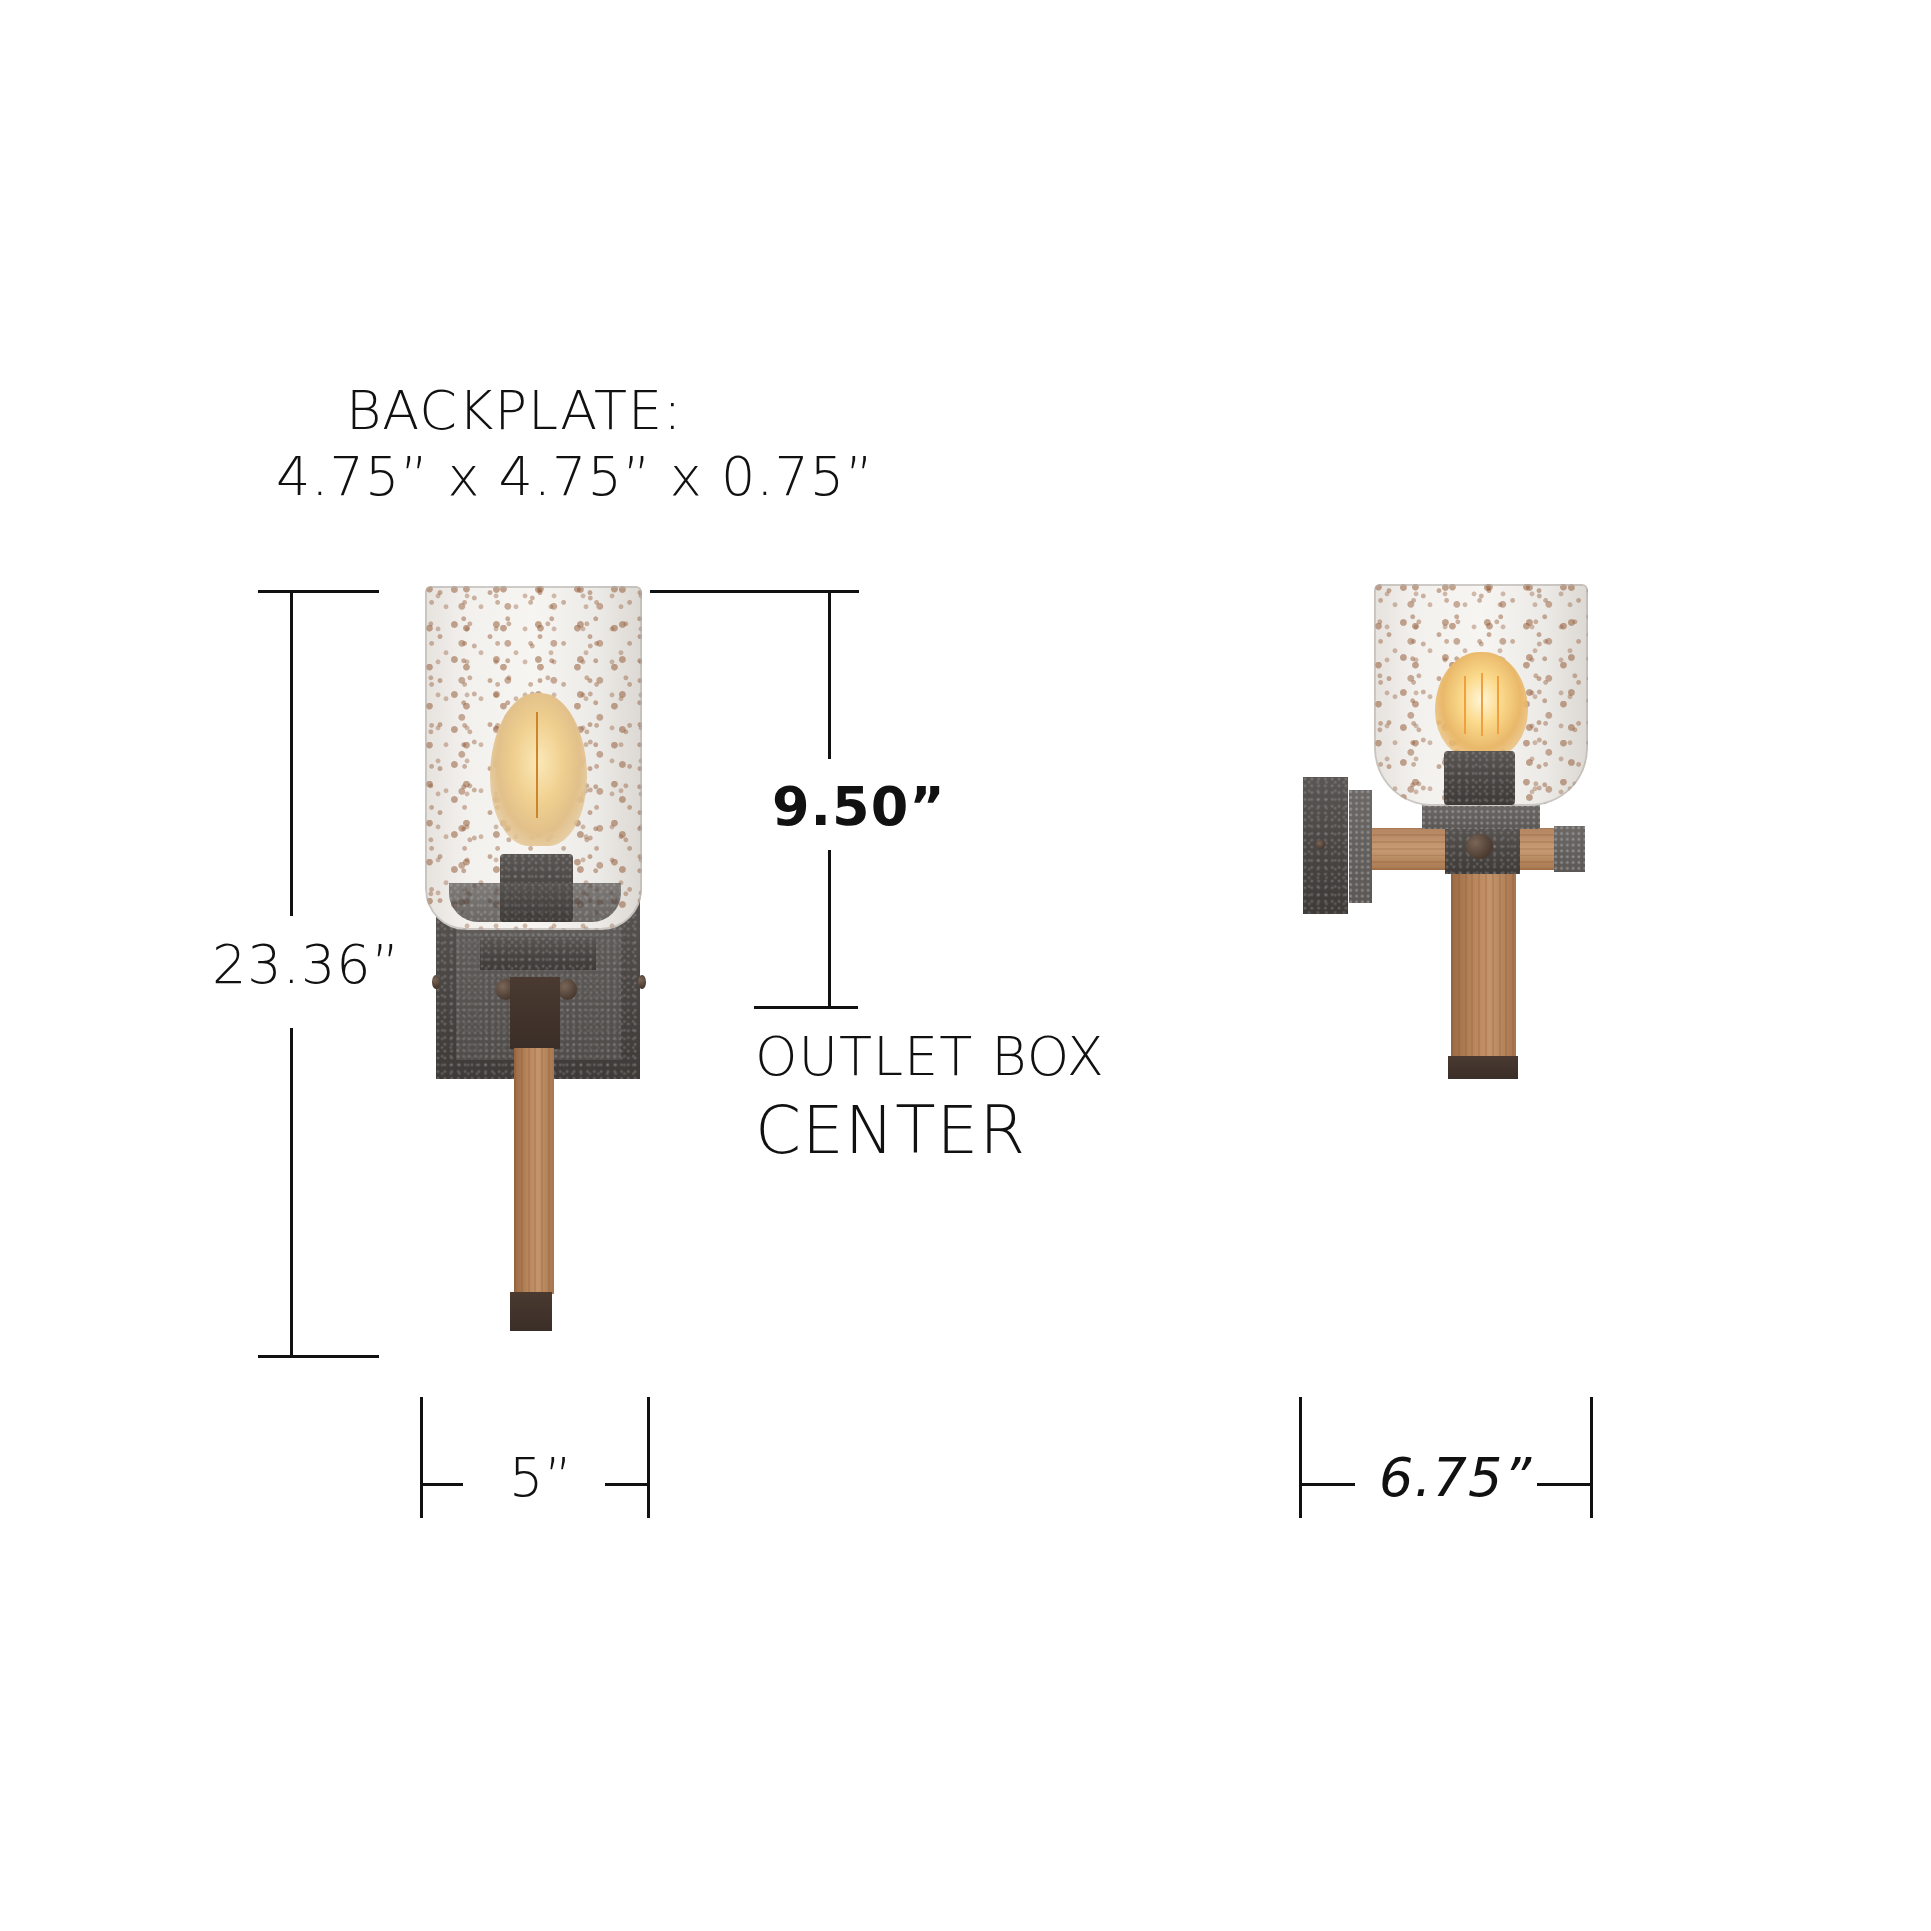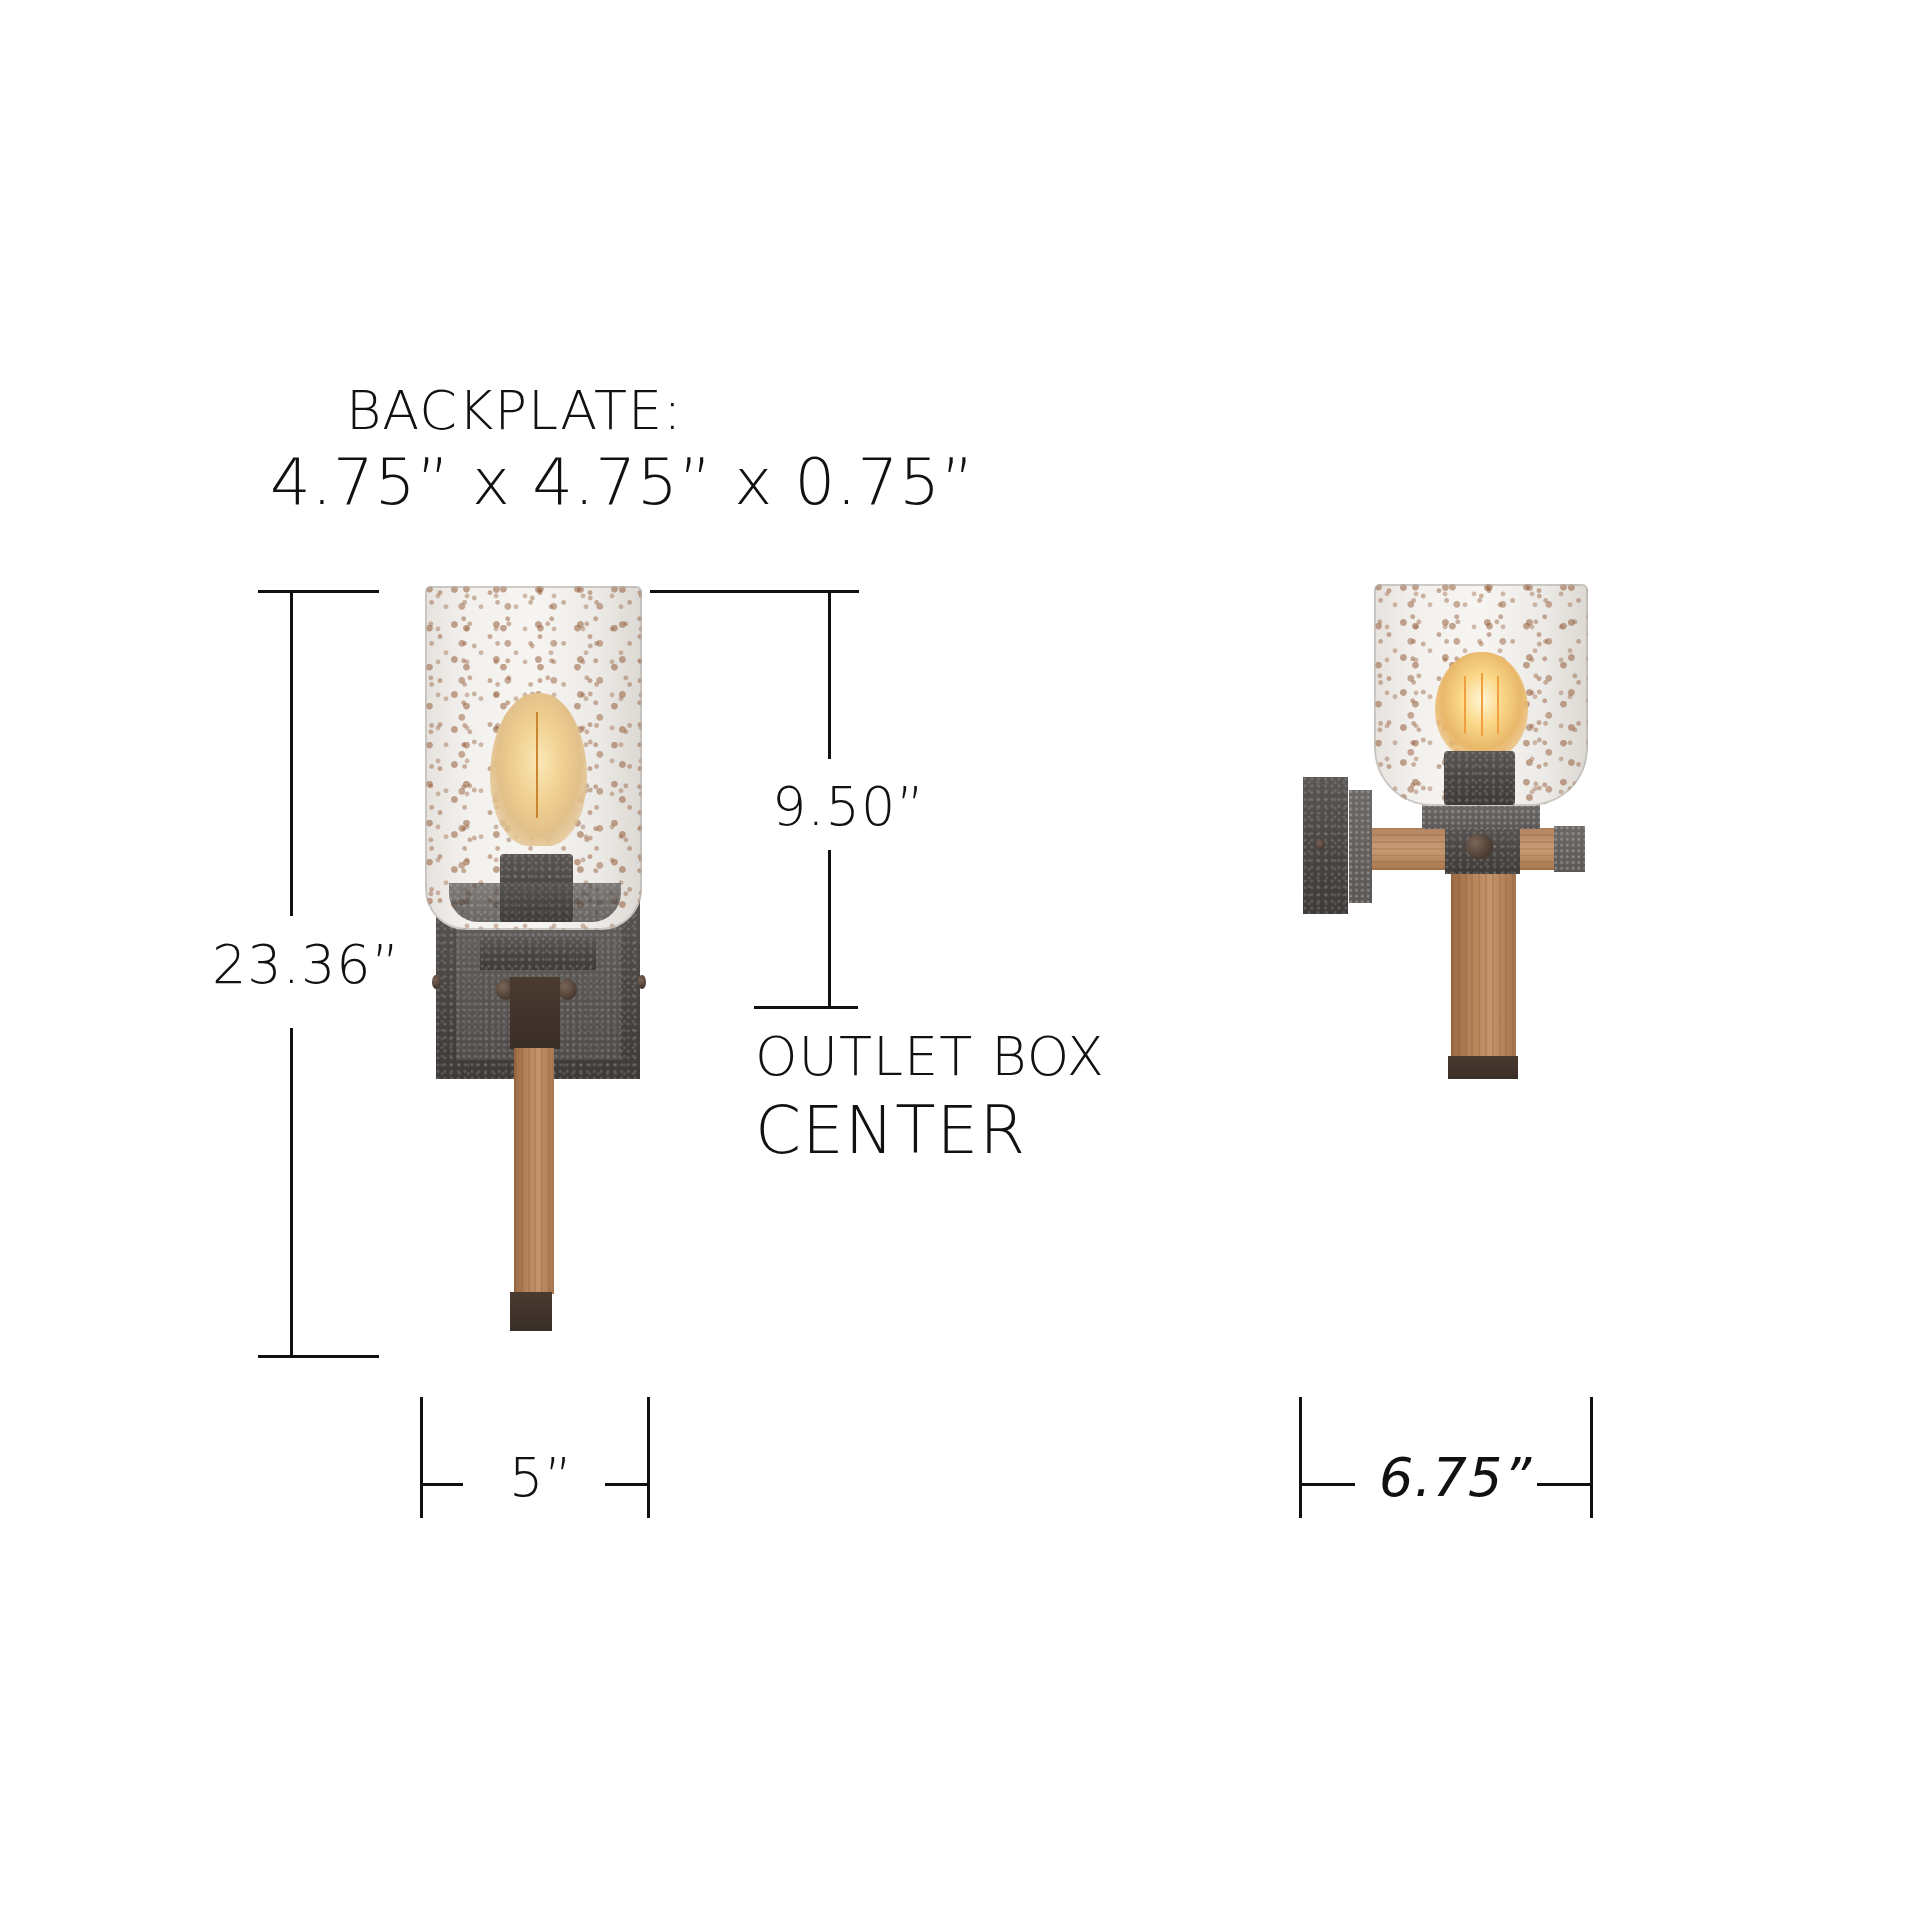--- a/index.html
+++ b/index.html
@@ -57,34 +57,34 @@
     background:
       repeating-linear-gradient(0deg, rgba(120,70,35,0.18) 0 1.9px, transparent 1.9px 6.8px),
       linear-gradient(180deg, #b48560 0%, #c79b74 50%, #a8784f 100%);
   }
   .knob { border-radius: 50%; background: radial-gradient(circle at 35% 35%, #7a6658, #4a3a30 70%); }
 </style>
 </head>
 <body>
 
 <div class="txt" style="left:346px; top:384px; font-size:54px;">BACKPLATE:</div>
-<div class="txt" style="left:270px; top:450px; font-size:64px;">4.75” x 4.75” x 0.75”</div>
+<div class="txt" style="left:276px; top:450px; font-size:54px;">4.75” x 4.75” x 0.75”</div>
 
 <div>
   <div class="line" style="left:258px; top:590px; width:121px; height:2.9px;"></div>
   <div class="line" style="left:290px; top:590px; width:2.9px; height:326px;"></div>
   <div class="txt" style="left:212px; top:938px; font-size:54px;">23.36”</div>
   <div class="line" style="left:290px; top:1028px; width:2.9px; height:328px;"></div>
   <div class="line" style="left:258px; top:1355px; width:121px; height:2.9px;"></div>
 </div>
 
 <div>
   <div class="line" style="left:650px; top:590px; width:209px; height:2.9px;"></div>
   <div class="line" style="left:828px; top:590px; width:2.9px; height:169px;"></div>
-  <div class="txt" style="left:772px; top:780px; font-size:54px;">9.50”</div>
+  <div class="txt" style="left:772px; top:780px; font-size:54px;font-weight:bold;">9.50”</div>
   <div class="line" style="left:828px; top:850px; width:2.9px; height:158px;"></div>
   <div class="line" style="left:754px; top:1006px; width:104px; height:2.9px;"></div>
   <div class="txt" style="left:755px; top:1030px; font-size:54px;">OUTLET BOX</div>
   <div class="txt" style="left:755px; top:1098px; font-size:66px;">CENTER</div>
 </div>
 
 <div>
   <div class="line" style="left:420px; top:1397px; width:2.9px; height:121px;"></div>
   <div class="line" style="left:420px; top:1483px; width:43px; height:2.9px;"></div>
   <div class="txt" style="left:509px; top:1451px; font-size:54px;">5”</div>

